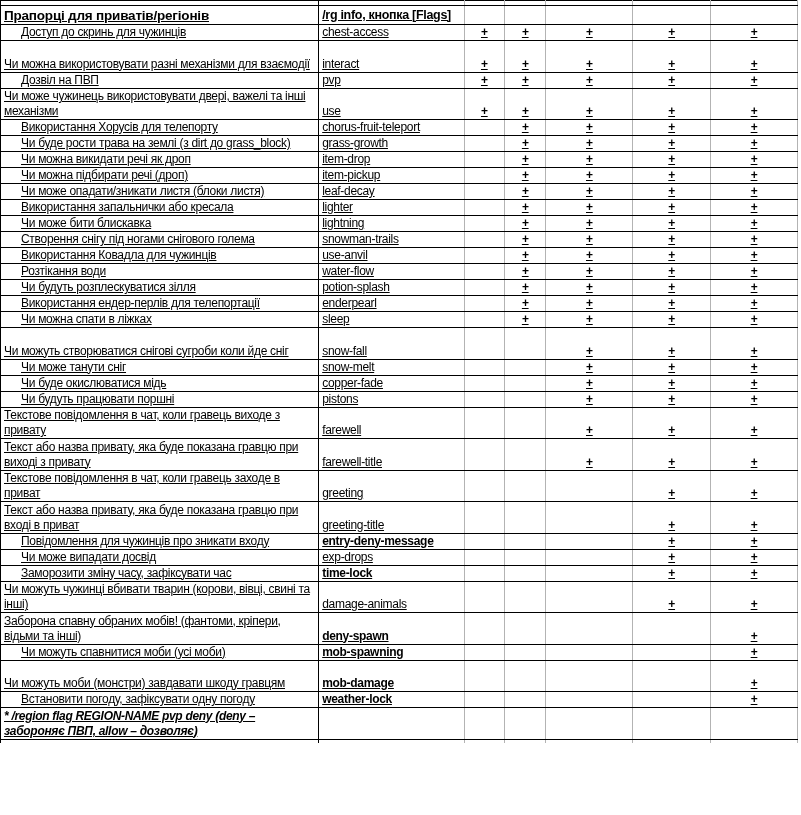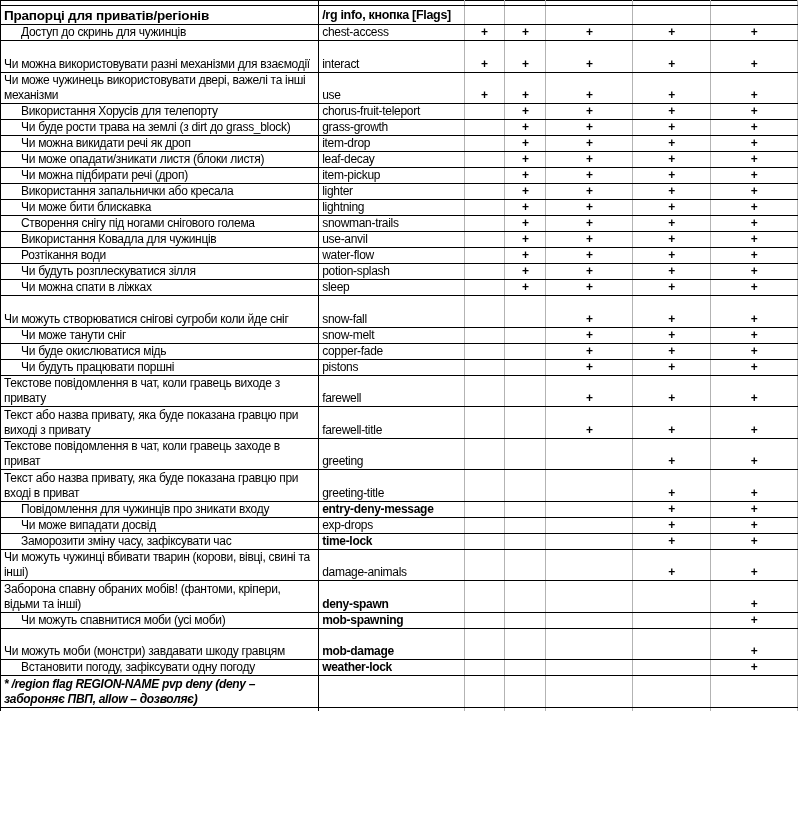--- a/index.html
+++ b/index.html
@@ -10,20 +10,21 @@
   }
   html,body{margin:0;padding:0;background:var(--bg);}
   body{width:801px;height:815px;overflow:hidden;}
   table{
     border-collapse:collapse;
     table-layout:fixed;
     width:798px;
     font-family:"Liberation Sans","DejaVu Sans",sans-serif;
     font-stretch:condensed;
     color:var(--text);
+    text-decoration:underline;
   }
   td,th{
     padding:0 3px;
     vertical-align:bottom;
     font-size:12px;
     line-height:15px;
     letter-spacing:-0.3px;
     overflow:hidden;
     border-bottom:1.5px solid var(--grid-black);
   }
@@ -88,20 +89,29 @@
       </tr>
       <tr class="double">
         <td class="c-desc">Чи можна використовувати разні механізми для взаємодії</td>
         <td class="c-flag">interact</td>
         <td class="c-mark">+</td>
         <td class="c-mark">+</td>
         <td class="c-mark">+</td>
         <td class="c-mark">+</td>
         <td class="c-mark">+</td>
       </tr>
+      <tr class="single">
+        <td class="c-desc">Дозвіл на ПВП</td>
+        <td class="c-flag">pvp</td>
+        <td class="c-mark">+</td>
+        <td class="c-mark">+</td>
+        <td class="c-mark">+</td>
+        <td class="c-mark">+</td>
+        <td class="c-mark">+</td>
+      </tr>
       <tr class="double">
         <td class="c-desc">Чи може чужинець використовувати двері, важелі та інші механізми</td>
         <td class="c-flag">use</td>
         <td class="c-mark">+</td>
         <td class="c-mark">+</td>
         <td class="c-mark">+</td>
         <td class="c-mark">+</td>
         <td class="c-mark">+</td>
       </tr>
       <tr class="single">
@@ -125,38 +135,38 @@
       <tr class="single">
         <td class="c-desc">Чи можна викидати речі як дроп</td>
         <td class="c-flag">item-drop</td>
         <td class="c-mark"></td>
         <td class="c-mark">+</td>
         <td class="c-mark">+</td>
         <td class="c-mark">+</td>
         <td class="c-mark">+</td>
       </tr>
       <tr class="single">
+        <td class="c-desc">Чи можна підбирати речі (дроп)</td>
+        <td class="c-flag">item-pickup</td>
+        <td class="c-mark"></td>
+        <td class="c-mark">+</td>
+        <td class="c-mark">+</td>
+        <td class="c-mark">+</td>
+        <td class="c-mark">+</td>
+      </tr>
+      <tr class="single">
         <td class="c-desc">Чи може опадати/зникати листя (блоки листя)</td>
         <td class="c-flag">leaf-decay</td>
         <td class="c-mark"></td>
         <td class="c-mark">+</td>
         <td class="c-mark">+</td>
         <td class="c-mark">+</td>
         <td class="c-mark">+</td>
       </tr>
       <tr class="single">
-        <td class="c-desc">Чи можна підбирати речі (дроп)</td>
-        <td class="c-flag">item-pickup</td>
-        <td class="c-mark"></td>
-        <td class="c-mark">+</td>
-        <td class="c-mark">+</td>
-        <td class="c-mark">+</td>
-        <td class="c-mark">+</td>
-      </tr>
-      <tr class="single">
         <td class="c-desc">Використання запальнички або кресала</td>
         <td class="c-flag">lighter</td>
         <td class="c-mark"></td>
         <td class="c-mark">+</td>
         <td class="c-mark">+</td>
         <td class="c-mark">+</td>
         <td class="c-mark">+</td>
       </tr>
       <tr class="single">
         <td class="c-desc">Чи може бити блискавка</td>
@@ -190,20 +200,29 @@
         <td class="c-flag">water-flow</td>
         <td class="c-mark"></td>
         <td class="c-mark">+</td>
         <td class="c-mark">+</td>
         <td class="c-mark">+</td>
         <td class="c-mark">+</td>
       </tr>
       <tr class="single">
         <td class="c-desc">Чи будуть розплескуватися зілля</td>
         <td class="c-flag">potion-splash</td>
+        <td class="c-mark"></td>
+        <td class="c-mark">+</td>
+        <td class="c-mark">+</td>
+        <td class="c-mark">+</td>
+        <td class="c-mark">+</td>
+      </tr>
+      <tr class="single">
+        <td class="c-desc">Використання ендер-перлів для телепортації</td>
+        <td class="c-flag">enderpearl</td>
         <td class="c-mark"></td>
         <td class="c-mark">+</td>
         <td class="c-mark">+</td>
         <td class="c-mark">+</td>
         <td class="c-mark">+</td>
       </tr>
       <tr class="single">
         <td class="c-desc">Чи можна спати в ліжках</td>
         <td class="c-flag">sleep</td>
         <td class="c-mark"></td>

